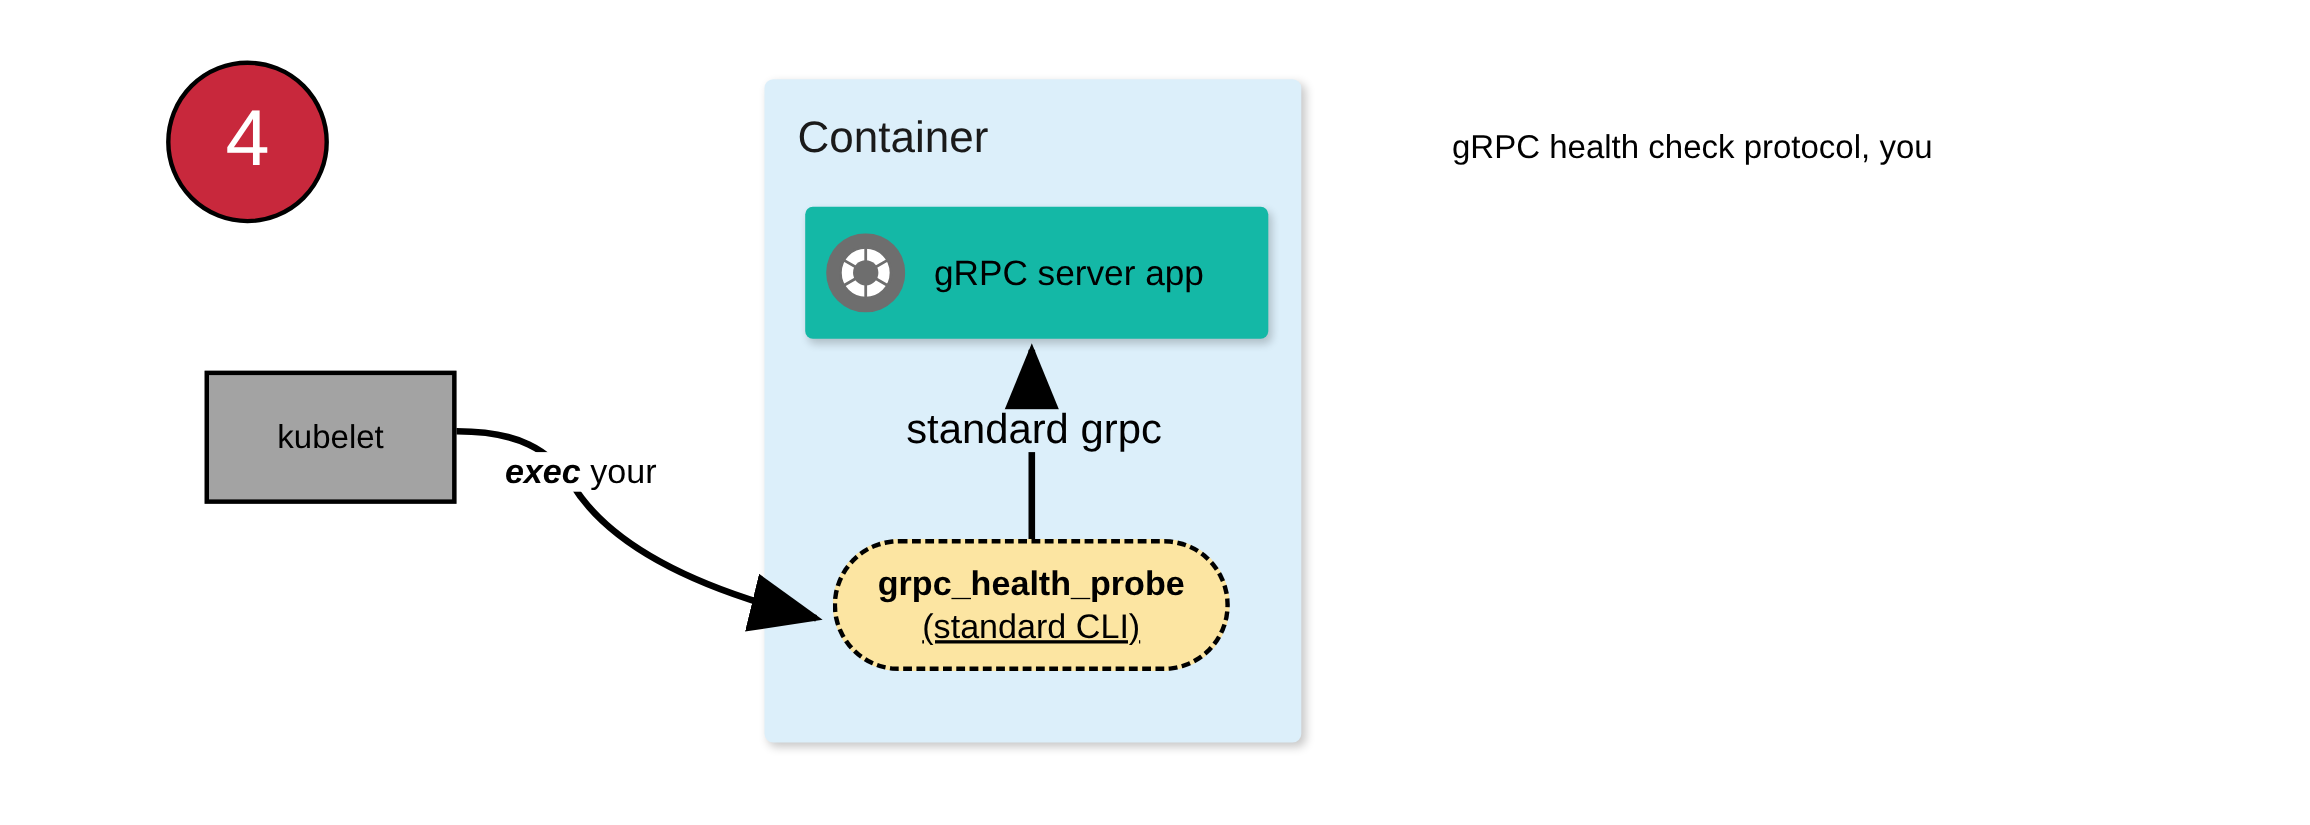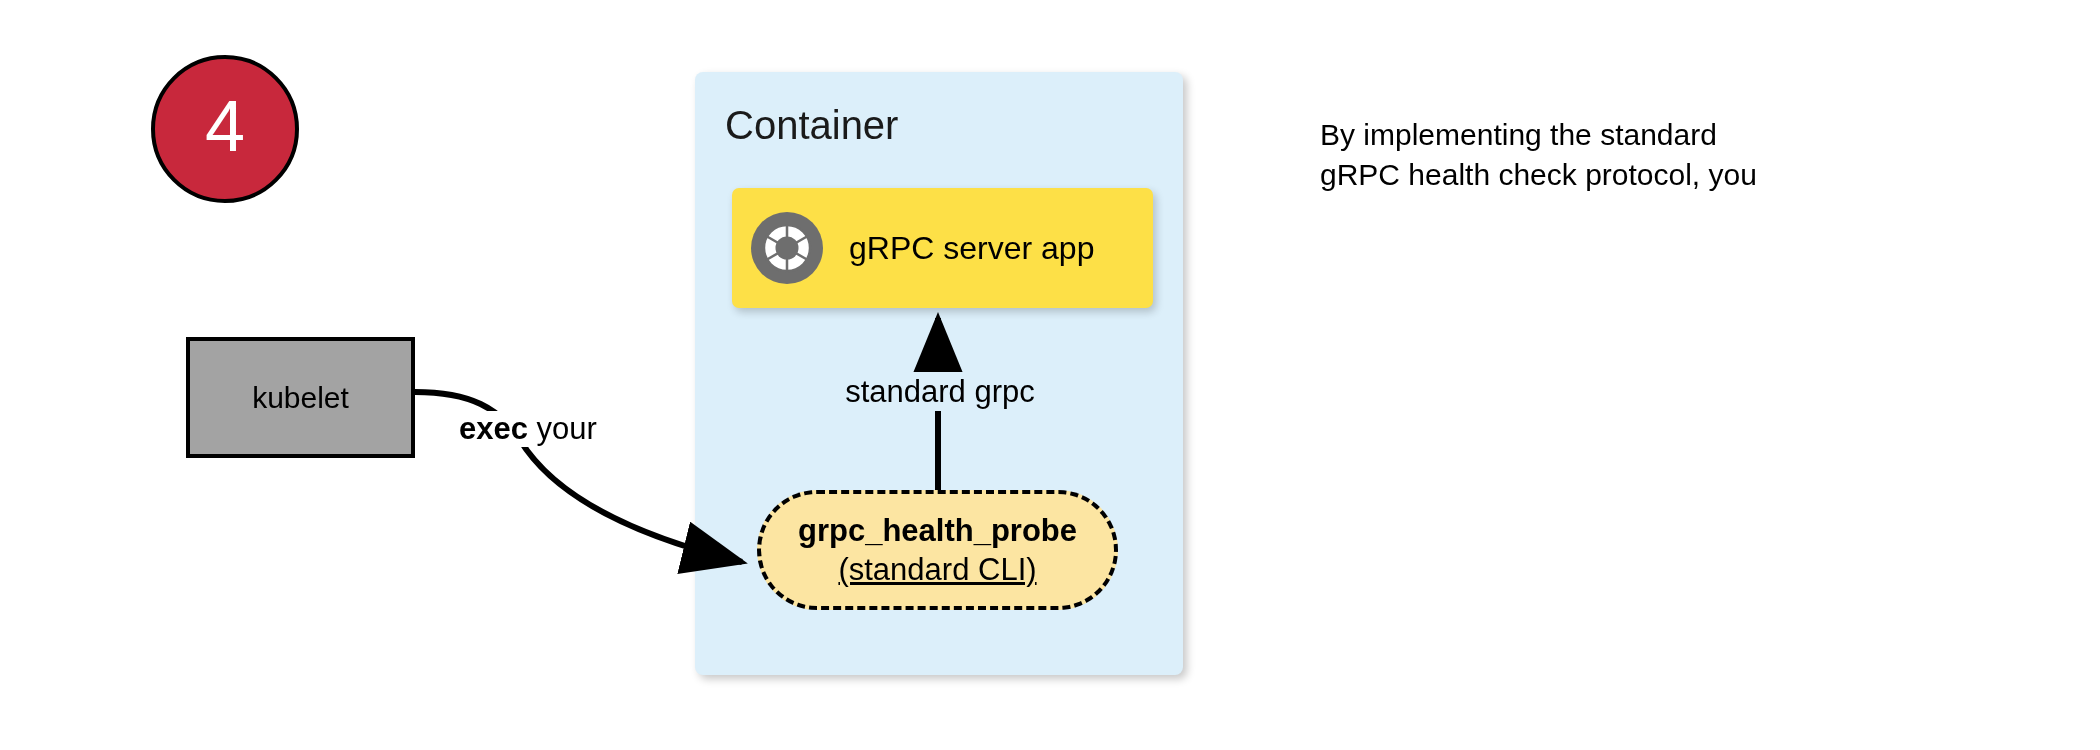--- a/index.html
+++ b/index.html
@@ -42,21 +42,21 @@
     border-radius:8px;
     box-shadow:4px 4px 9px rgba(0,0,0,0.22);
   }
   .container-title{
     position:absolute;left:725px;top:103px;font-size:40px;color:#1a1a1a;
   }
 
   
   .server-card{
     position:absolute;left:732px;top:188px;width:421px;height:120px;
-    background:#fde047;border-radius:7px;
+    background:#14b8a6;border-radius:7px;
     box-shadow:3px 4px 8px rgba(0,0,0,0.20);
     display:flex;align-items:center;
   }
   .grpc-icon{
     margin-left:19px;width:72px;height:72px;flex:0 0 auto;
   }
   .server-card .lbl{
     margin-left:26px;font-size:32px;color:#000;
   }
 
@@ -68,31 +68,31 @@
     border-radius:74px;
     box-sizing:border-box;
     display:flex;flex-direction:column;align-items:center;justify-content:center;
   }
   .probe-pill .l1{font-size:31px;font-weight:bold;letter-spacing:0px;}
   .probe-pill .l2{font-size:31px;font-weight:400;margin-top:3px;text-decoration:underline;}
 
   
   .protocol-label{
     position:absolute;left:820px;top:372px;width:240px;
-    text-align:center;font-size:31px;line-height:39px;
+    text-align:center;font-size:38px;line-height:39px;
     background:#DCEFFA;
     z-index:4;
   }
 
   
   .exec-label{
     position:absolute;left:455px;top:411px;font-size:31px;
     background:#ffffff;padding:0 4px;z-index:4;white-space:nowrap;
   }
-  .exec-label b{font-weight:bold;}
+  .exec-label b{font-weight:bold;font-style:italic;}
 
   
   .caption{
     position:absolute;left:1320px;top:115px;width:580px;
     font-size:30px;line-height:40px;color:#000;
   }
   .caption div{white-space:nowrap;}
 
   
   .arrow-layer{position:absolute;left:0;top:0;width:2100px;height:750px;pointer-events:none;}
@@ -156,17 +156,16 @@
   </div>
 
   <div class="exec-label"><b>exec</b><span> your</span></div>
 
   <div class="probe-pill">
     <span class="l1">grpc_health_probe</span>
     <span class="l2">(standard CLI)</span>
   </div>
 
   <div class="caption">
-    <div>By implementing the standard</div>
     <div>gRPC health check protocol, you</div>
   </div>
 
 </div>
 
 </body></html>

